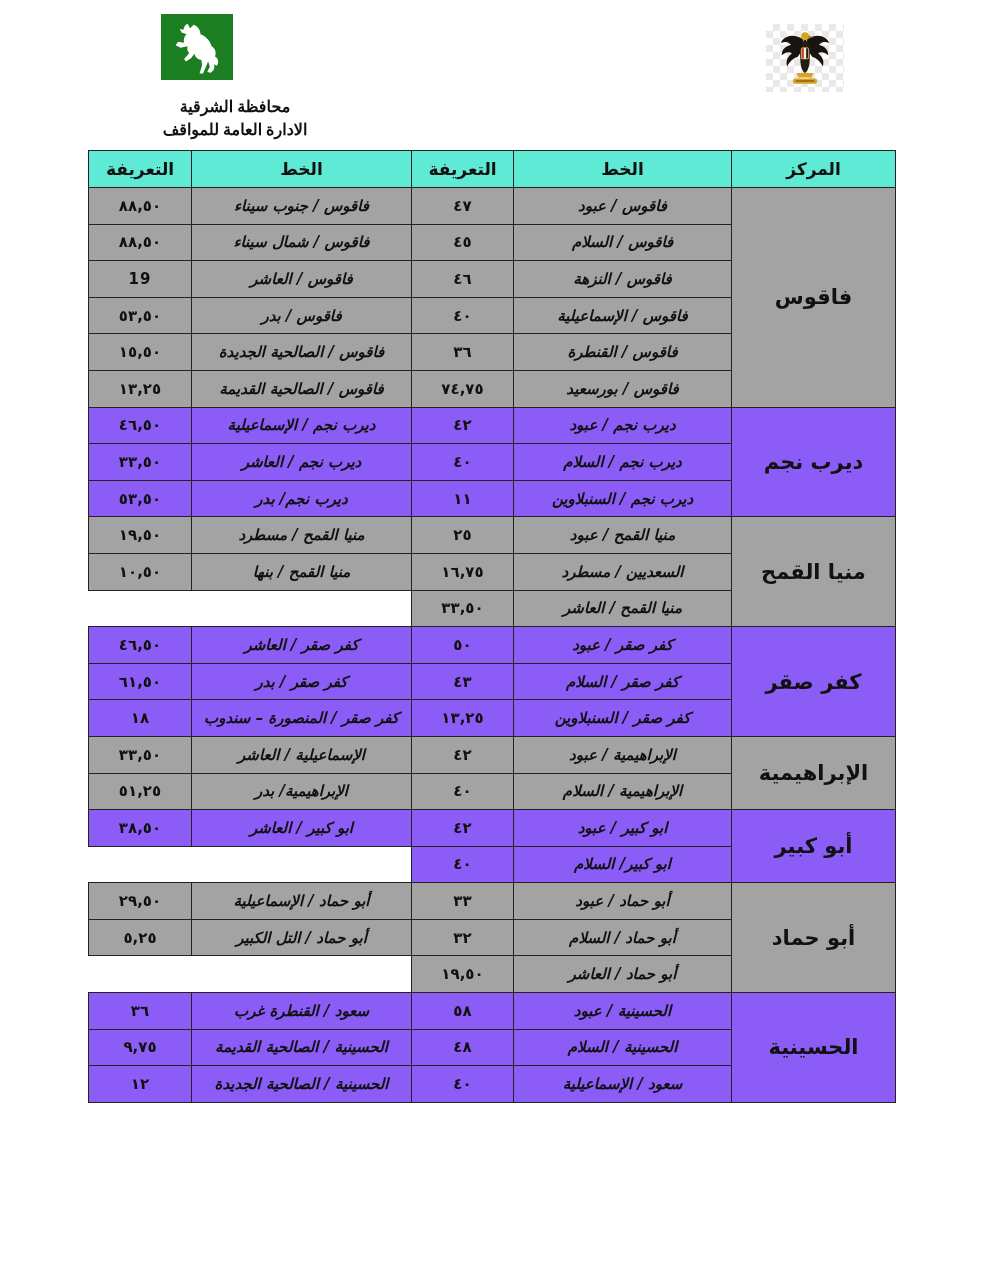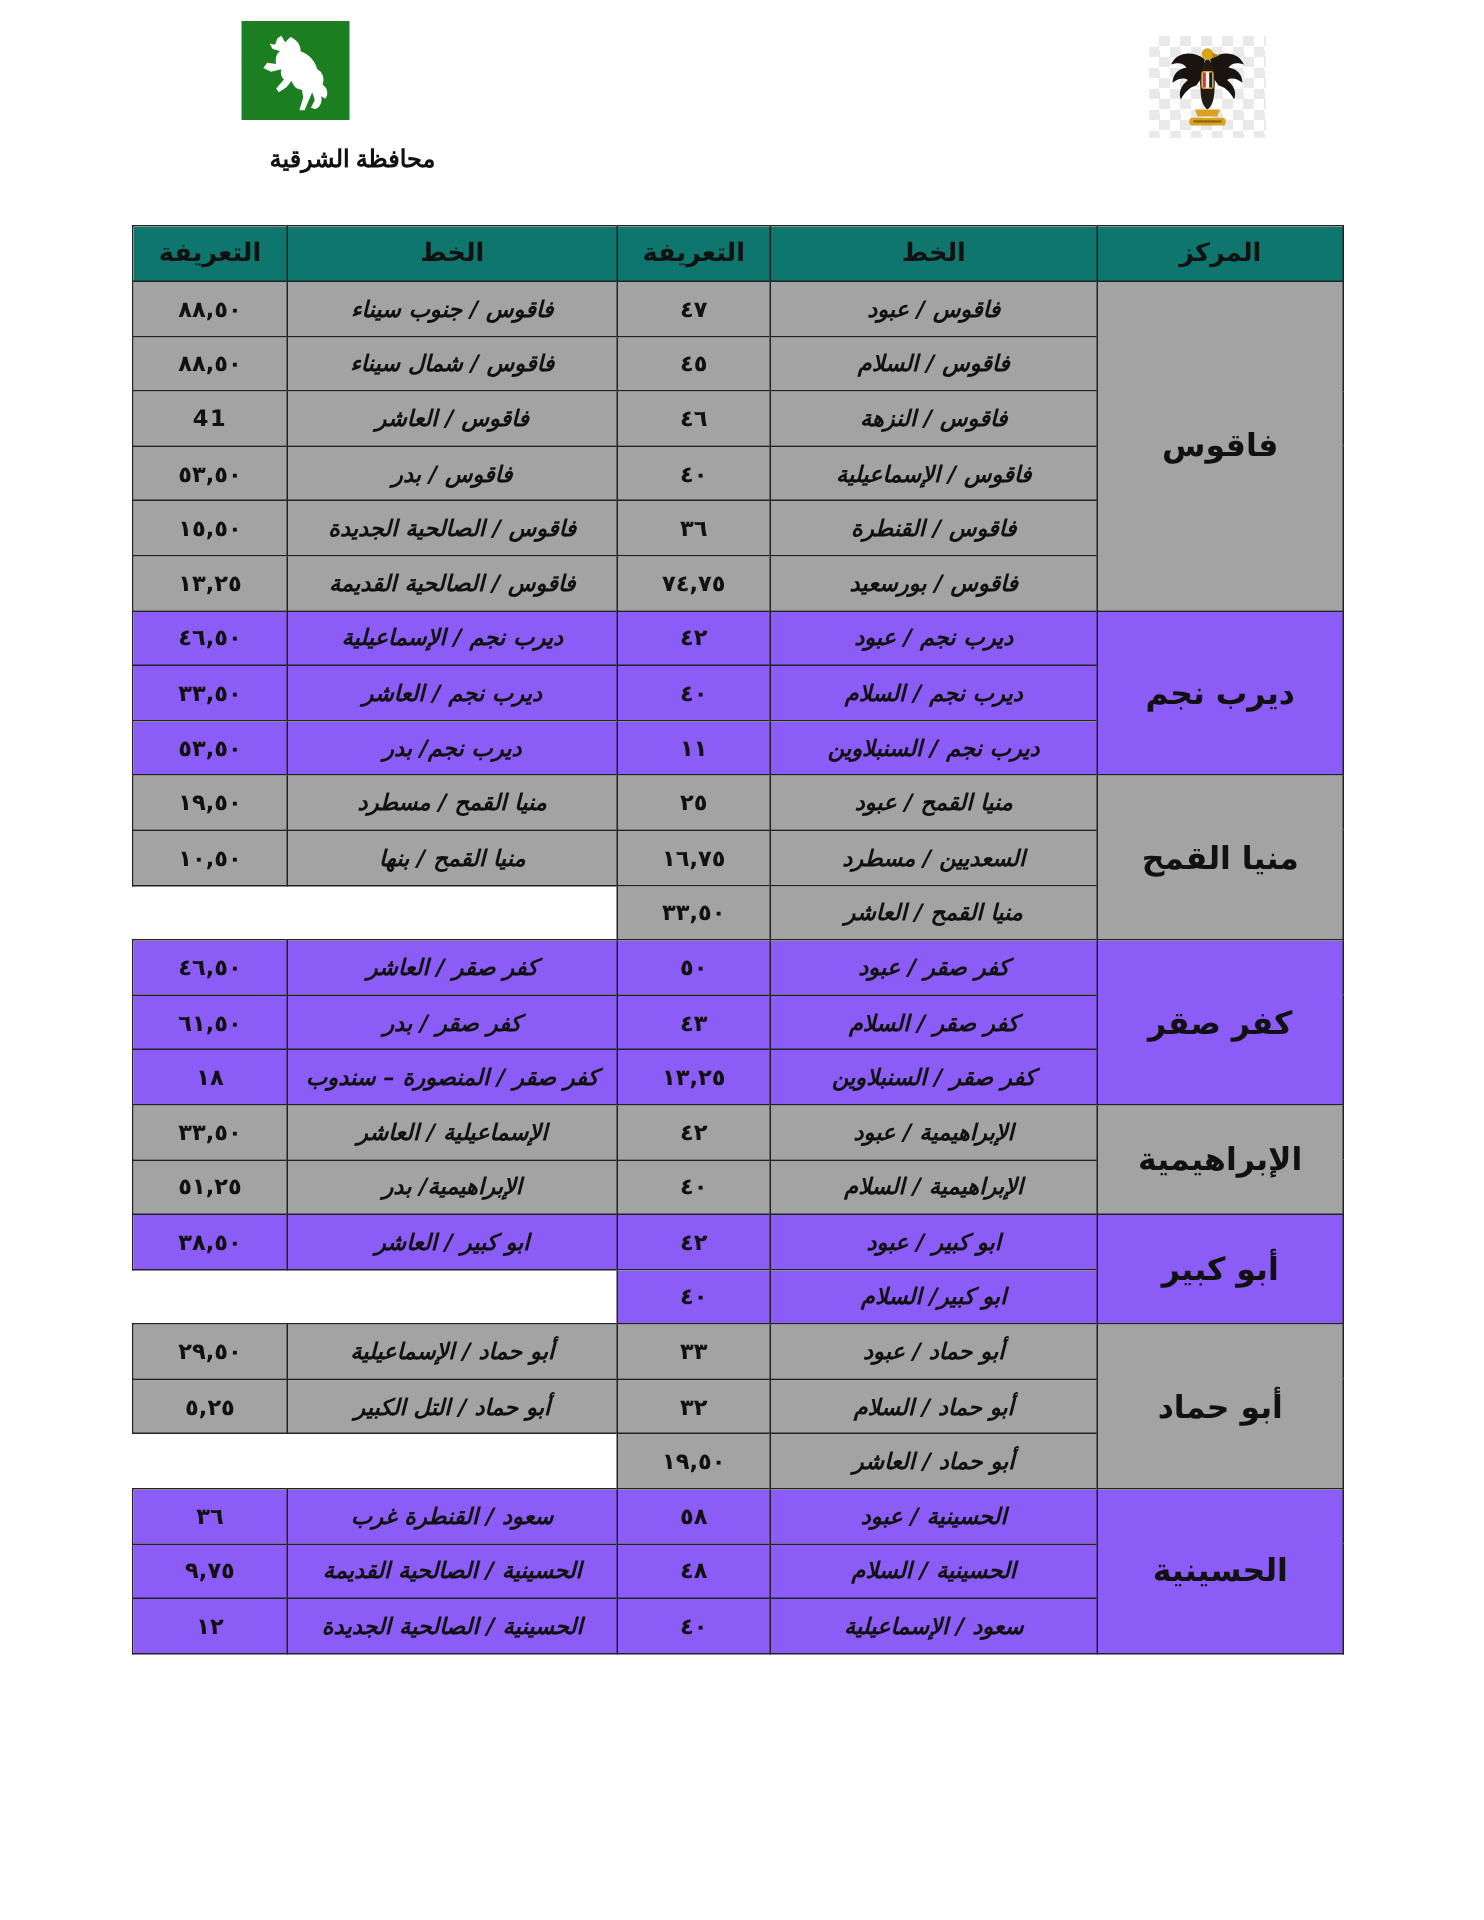--- a/index.html
+++ b/index.html
@@ -29,21 +29,21 @@
   .title-line1{font-size:16px;line-height:22px;}
   .title-line2{font-size:16px;line-height:24px;}
 
   
   .tariff-table-wrap{position:absolute;left:88px;top:150px;}
   table.tariff{
     border-collapse:collapse;table-layout:fixed;width:807px;direction:rtl;
   }
   th,td{text-align:center;vertical-align:middle;padding:0 2px;overflow:hidden;}
   th{
-    border:1.6px solid #222;background:#0f766e;font-size:17px;height:36px;font-weight:700;
+    border:1.6px solid #222;background:#5eead4;font-size:17px;height:36px;font-weight:700;
   }
   tr.t-row{height:36.6px;}
   .bordered{border:1.6px solid #222;}
   .shadedbg{background:#a3a3a3;}
   .whitebg{background:#8b5cf6;}
   .empty{border:none;background:#ffffff;}
   .line-cell{font-size:15px;font-style:italic;}
   .tariff-cell{font-size:15px;letter-spacing:1px;}
   .markaz-cell{font-size:21px;}
 </style>
@@ -90,20 +90,21 @@
       <rect x="31.2" y="21.6" width="2.2" height="10.8" fill="#231f1c"></rect>
 
       <path fill="#d8a31f" d="M21 48 L39 48 L37 53 L23 53 Z"></path>
       <rect x="17" y="54" width="26" height="5.5" rx="2.4" fill="#d8a31f"></rect>
       <rect x="20" y="55.8" width="20" height="1.6" fill="#8a6510"></rect>
     </svg>
   </div>
 
   <div class="titles">
     <div class="title-line1">محافظة الشرقية</div>
+    <div class="title-line2">الادارة العامة للمواقف</div>
   </div>
 
   <div class="tariff-table-wrap">
     <table class="tariff" dir="rtl">
       <colgroup>
         <col style="width:164px">
           <col style="width:218px">
           <col style="width:102px">
           <col style="width:220px">
           <col style="width:103px">
@@ -128,21 +129,21 @@
           <tr class="t-row">
             <td class="bordered line-cell shadedbg">فاقوس / السلام</td>
             <td class="bordered tariff-cell shadedbg">٤٥</td>
             <td class="bordered line-cell shadedbg">فاقوس / شمال سيناء</td>
             <td class="bordered tariff-cell shadedbg">٨٨,٥٠</td>
           </tr>
           <tr class="t-row">
             <td class="bordered line-cell shadedbg">فاقوس / النزهة</td>
             <td class="bordered tariff-cell shadedbg">٤٦</td>
             <td class="bordered line-cell shadedbg">فاقوس / العاشر</td>
-            <td class="bordered tariff-cell shadedbg">41</td>
+            <td class="bordered tariff-cell shadedbg">19</td>
           </tr>
           <tr class="t-row">
             <td class="bordered line-cell shadedbg">فاقوس / الإسماعيلية</td>
             <td class="bordered tariff-cell shadedbg">٤٠</td>
             <td class="bordered line-cell shadedbg">فاقوس / بدر</td>
             <td class="bordered tariff-cell shadedbg">٥٣,٥٠</td>
           </tr>
           <tr class="t-row">
             <td class="bordered line-cell shadedbg">فاقوس / القنطرة</td>
             <td class="bordered tariff-cell shadedbg">٣٦</td>

